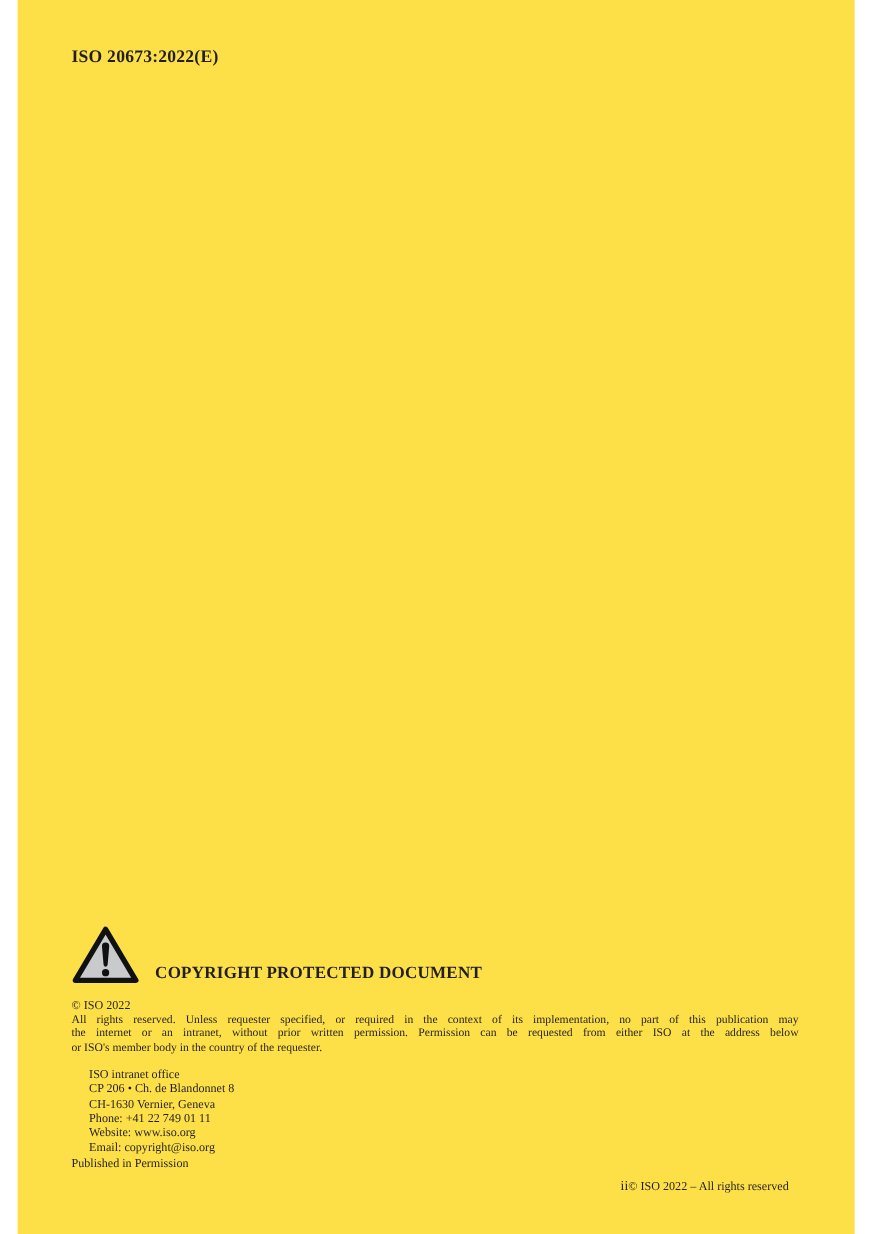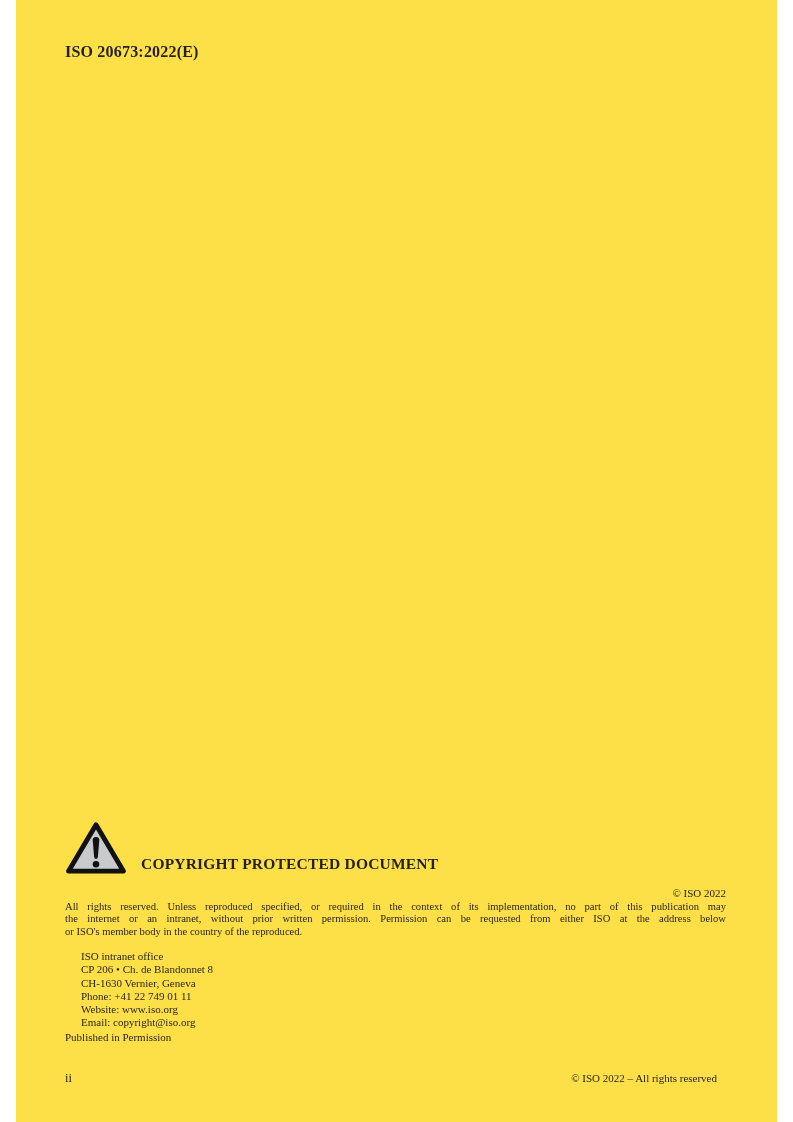--- a/index.html
+++ b/index.html
@@ -18,21 +18,21 @@
     position: absolute;
     left: 49px;
     top: 43px;
     font-size: 16px;
     font-weight: bold;
     letter-spacing: 0.2px;
   }
   .copyright-section {
     position: absolute;
     left: 49px;
-    top: 820px;
+    top: 840px;
     width: 661px;
   }
   .icon-row {
     display: flex;
     align-items: flex-end;
   }
   .warning-triangle {
     width: 62px;
     height: 56px;
     flex: 0 0 auto;
@@ -41,21 +41,20 @@
     font-size: 15.5px;
     font-weight: bold;
     margin-left: 14px;
     padding-bottom: 7px;
     letter-spacing: 0.2px;
     white-space: nowrap;
   }
   .copyright-year {
     margin-top: 7px;
     font-size: 11px;
-    text-align: right;
   }
   .notice {
     margin-top: 2px;
     font-size: 10.6px;
     line-height: 12.4px;
   }
   .notice .notice-line {
     text-align: justify;
     text-align-last: justify;
   }
@@ -72,21 +71,21 @@
   .published-line {
     margin-top: 2px;
     font-size: 11px;
   }
   .page-footer {
     position: absolute;
     left: 49px;
     top: 1071px;
     width: 652px;
     display: flex;
-    justify-content: space-between;
+    justify-content: flex-end;
     align-items: baseline;
   }
   .page-number { font-size: 12.5px; }
   .footer-copyright { font-size: 11px; }
 </style>
 </head>
 <body>
 
 <div class="page">
 
@@ -101,23 +100,23 @@
           <path d="M32 17.5 C34.4 17.5 35.6 19 35.4 21.2 L34 37.5 C33.9 39.2 33.2 40.2 32 40.2 C30.8 40.2 30.1 39.2 30 37.5 L28.6 21.2 C28.4 19 29.6 17.5 32 17.5 Z" fill="#111111"></path>
           <circle cx="32" cy="45.8" r="3.4" fill="#111111"></circle>
         </svg>
       </span>
       <div class="section-heading">COPYRIGHT PROTECTED DOCUMENT</div>
     </div>
 
     <div class="copyright-year">©  ISO 2022</div>
 
     <div class="notice">
-        <div class="notice-line">All rights reserved. Unless reproduced specified, or required in the context of its implementation, no part of this publication may</div>
+        <div class="notice-line">All rights reserved. Unless requester specified, or required in the context of its implementation, no part of this publication may</div>
         <div class="notice-line">the internet or an intranet, without prior written permission. Permission can be requested from either ISO at the address below</div>
-        <div class="notice-line">or ISO's member body in the country of the reproduced.</div>
+        <div class="notice-line">or ISO's member body in the country of the requester.</div>
       </div>
 
     <div class="address-block">
         <div class="address-line">ISO intranet office</div>
         <div class="address-line">CP 206 • Ch. de Blandonnet 8</div>
         <div class="address-line">CH-1630 Vernier, Geneva</div>
         <div class="address-line">Phone: +41 22 749 01 11</div>
         <div class="address-line">Website: www.iso.org</div>
         <div class="address-line">Email: copyright@iso.org</div>
       </div>

